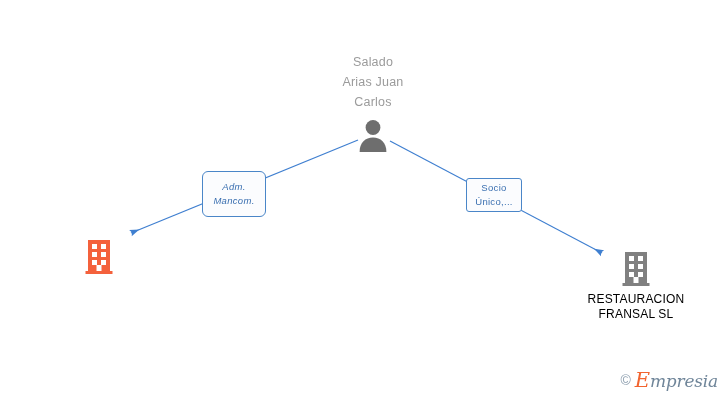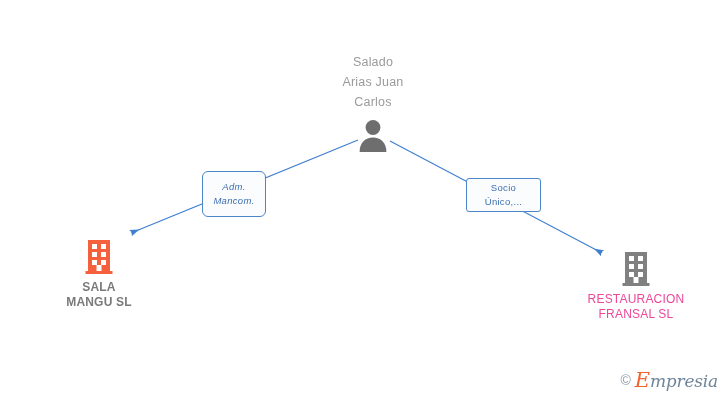--- a/index.html
+++ b/index.html
@@ -67,21 +67,21 @@
     left: 202px;
     top: 171px;
     width: 64px;
     height: 46px;
     border-radius: 6px;
     font-style: italic;
   }
   #rel-right {
     left: 466px;
     top: 178px;
-    width: 75px;
+    width: 56px;
     height: 34px;
     border-radius: 3px;
   }
 
   
   .company-node {
     position: absolute;
     width: 160px;
     text-align: center;
   }
@@ -91,21 +91,21 @@
   .company-icon {
     width: 30px;
     height: 34px;
     margin: 0 auto;
     display: block;
   }
   .company-name {
     margin-top: 6px;
     font-size: 12px;
     line-height: 15px;
-    color: #ec4899;
+    color: #000000;
     white-space: pre-line;
     letter-spacing: 0.2px;
   }
   .company-name.bold { font-weight: bold; color: #7a7a7a; }
 
   
   #watermark {
     position: absolute;
     right: 10px;
     bottom: 8px;
@@ -165,22 +165,20 @@
       <rect x="4" y="0" width="22" height="31" fill="#f4613c"></rect>
       <rect x="1.5" y="31" width="27" height="3" fill="#f4613c"></rect>
       <rect x="8" y="4" width="5" height="5" fill="#ffffff"></rect>
       <rect x="17" y="4" width="5" height="5" fill="#ffffff"></rect>
       <rect x="8" y="12" width="5" height="5" fill="#ffffff"></rect>
       <rect x="17" y="12" width="5" height="5" fill="#ffffff"></rect>
       <rect x="8" y="20" width="5" height="5" fill="#ffffff"></rect>
       <rect x="17" y="20" width="5" height="5" fill="#ffffff"></rect>
       <rect x="12.5" y="25" width="5" height="6" fill="#ffffff"></rect>
     </svg>
-    <div class="company-name bold">SALA
-MANGU SL</div>
   </div>
 
   <div class="company-node" id="company-right">
     <svg class="company-icon" viewBox="0 0 30 34">
       <rect x="4" y="0" width="22" height="31" fill="#808080"></rect>
       <rect x="1.5" y="31" width="27" height="3" fill="#808080"></rect>
       <rect x="8" y="4" width="5" height="5" fill="#ffffff"></rect>
       <rect x="17" y="4" width="5" height="5" fill="#ffffff"></rect>
       <rect x="8" y="12" width="5" height="5" fill="#ffffff"></rect>
       <rect x="17" y="12" width="5" height="5" fill="#ffffff"></rect>

